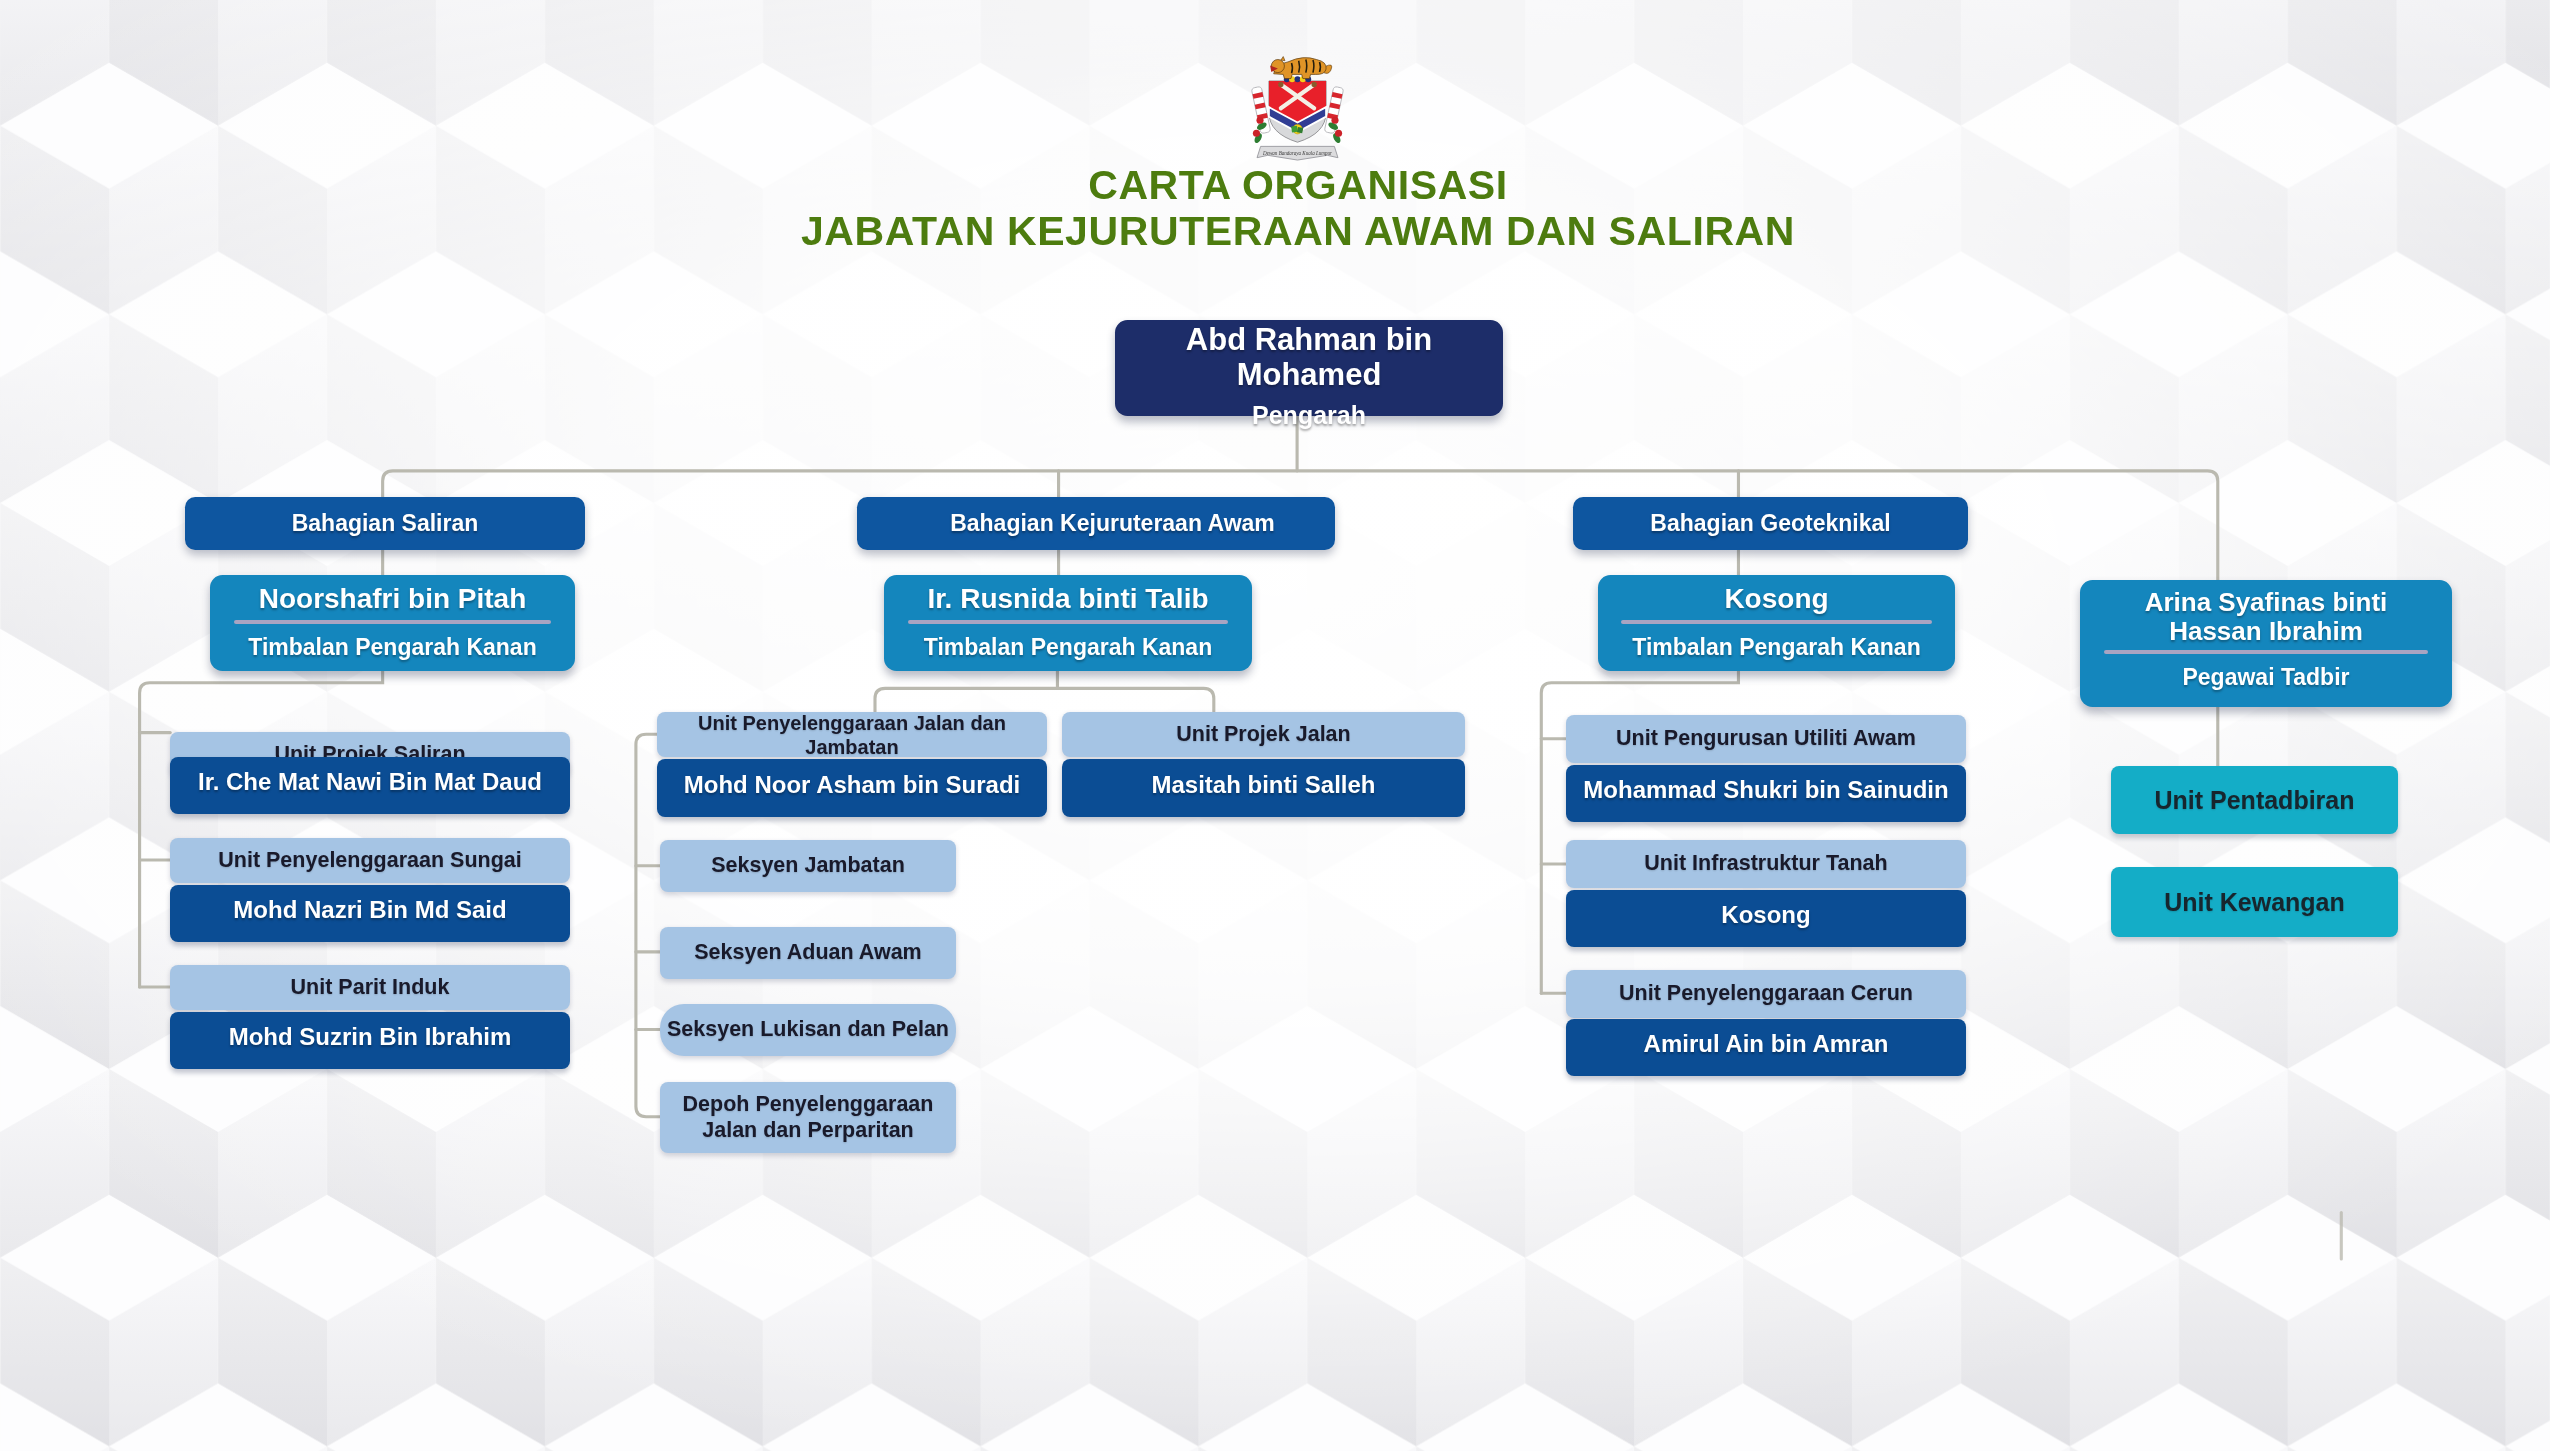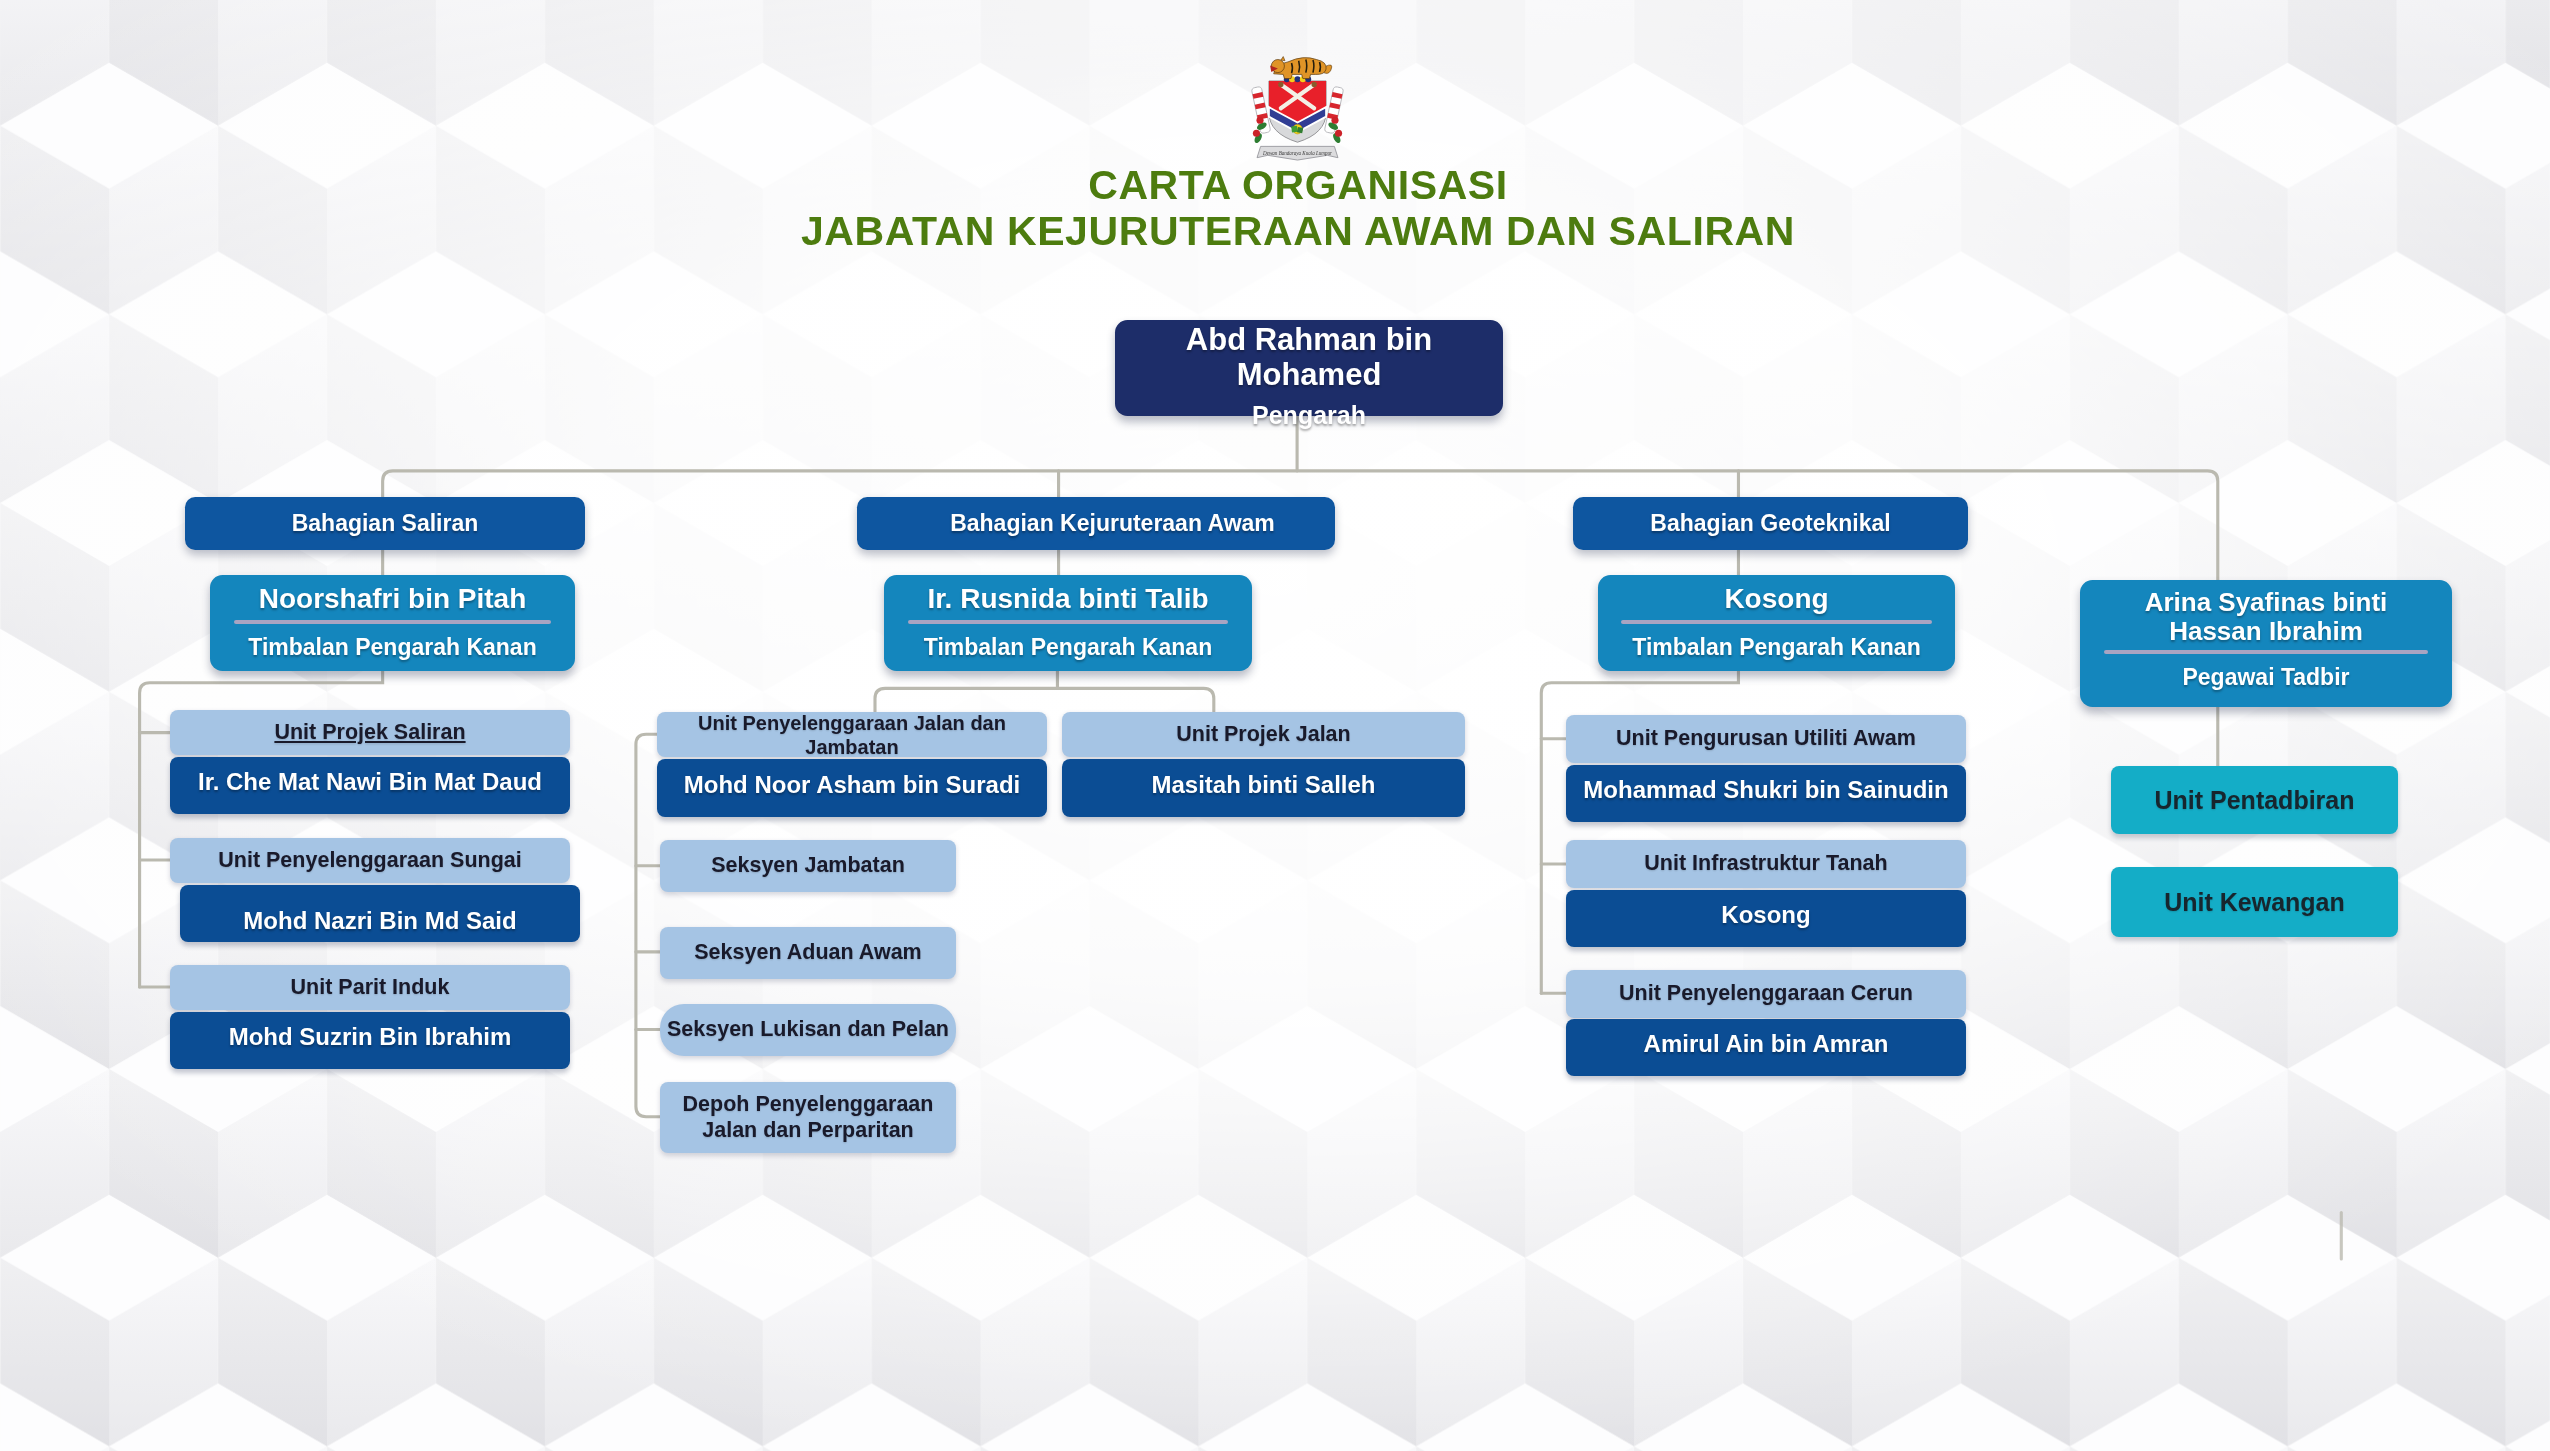--- a/index.html
+++ b/index.html
@@ -200,26 +200,26 @@
     <div class="nm">Kosong</div>
     <div class="div" style="background:#A9A4C2;"></div>
     <div class="rl">Timbalan Pengarah Kanan</div>
   </div>
   <div class="card teal" style="left:2068px;top:580px;width:372px;height:127px;">
     <div class="nm" style="font-size:26px;">Arina Syafinas binti Hassan Ibrahim</div>
     <div class="div" style="background:#A9A4C2;"></div>
     <div class="rl" style="flex:0.72;">Pegawai Tadbir</div>
   </div>
 
-  <div class="ulabel" style="left:170px;top:710px;width:400px;height:45px;text-decoration:underline;">Unit Projek Saliran</div>
+  <div class="ulabel" style="left:170px;top:732px;width:400px;height:45px;">Unit Projek Saliran</div>
   <div class="uname" style="left:170px;top:757px;width:400px;height:57px;">
       <span class="pad">Ir. Che Mat Nawi Bin Mat Daud</span>
     </div>
   <div class="ulabel" style="left:170px;top:838px;width:400px;height:45px;">Unit Penyelenggaraan Sungai</div>
-  <div class="uname" style="left:180px;top:885px;width:400px;height:57px;align-items:flex-end;">
+  <div class="uname" style="left:170px;top:885px;width:400px;height:57px;">
       <span class="pad">Mohd Nazri Bin Md Said</span>
     </div>
   <div class="ulabel" style="left:170px;top:965px;width:400px;height:45px;">Unit Parit Induk</div>
   <div class="uname" style="left:170px;top:1012px;width:400px;height:57px;">
       <span class="pad">Mohd Suzrin Bin Ibrahim</span>
     </div>
 
   <div class="ulabel u-small" style="left:657px;top:712px;width:390px;height:45px;">Unit Penyelenggaraan Jalan dan Jambatan</div>
   <div class="uname" style="left:657px;top:759px;width:390px;height:58px;">
       <span class="pad">Mohd Noor Asham bin Suradi</span>

